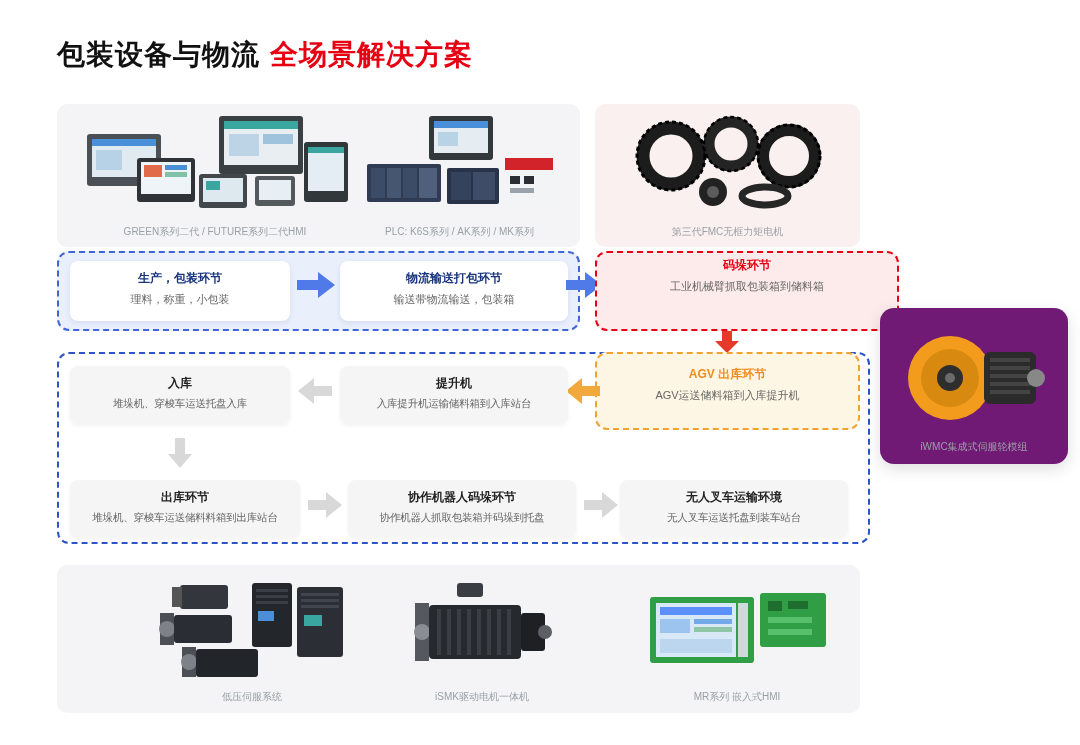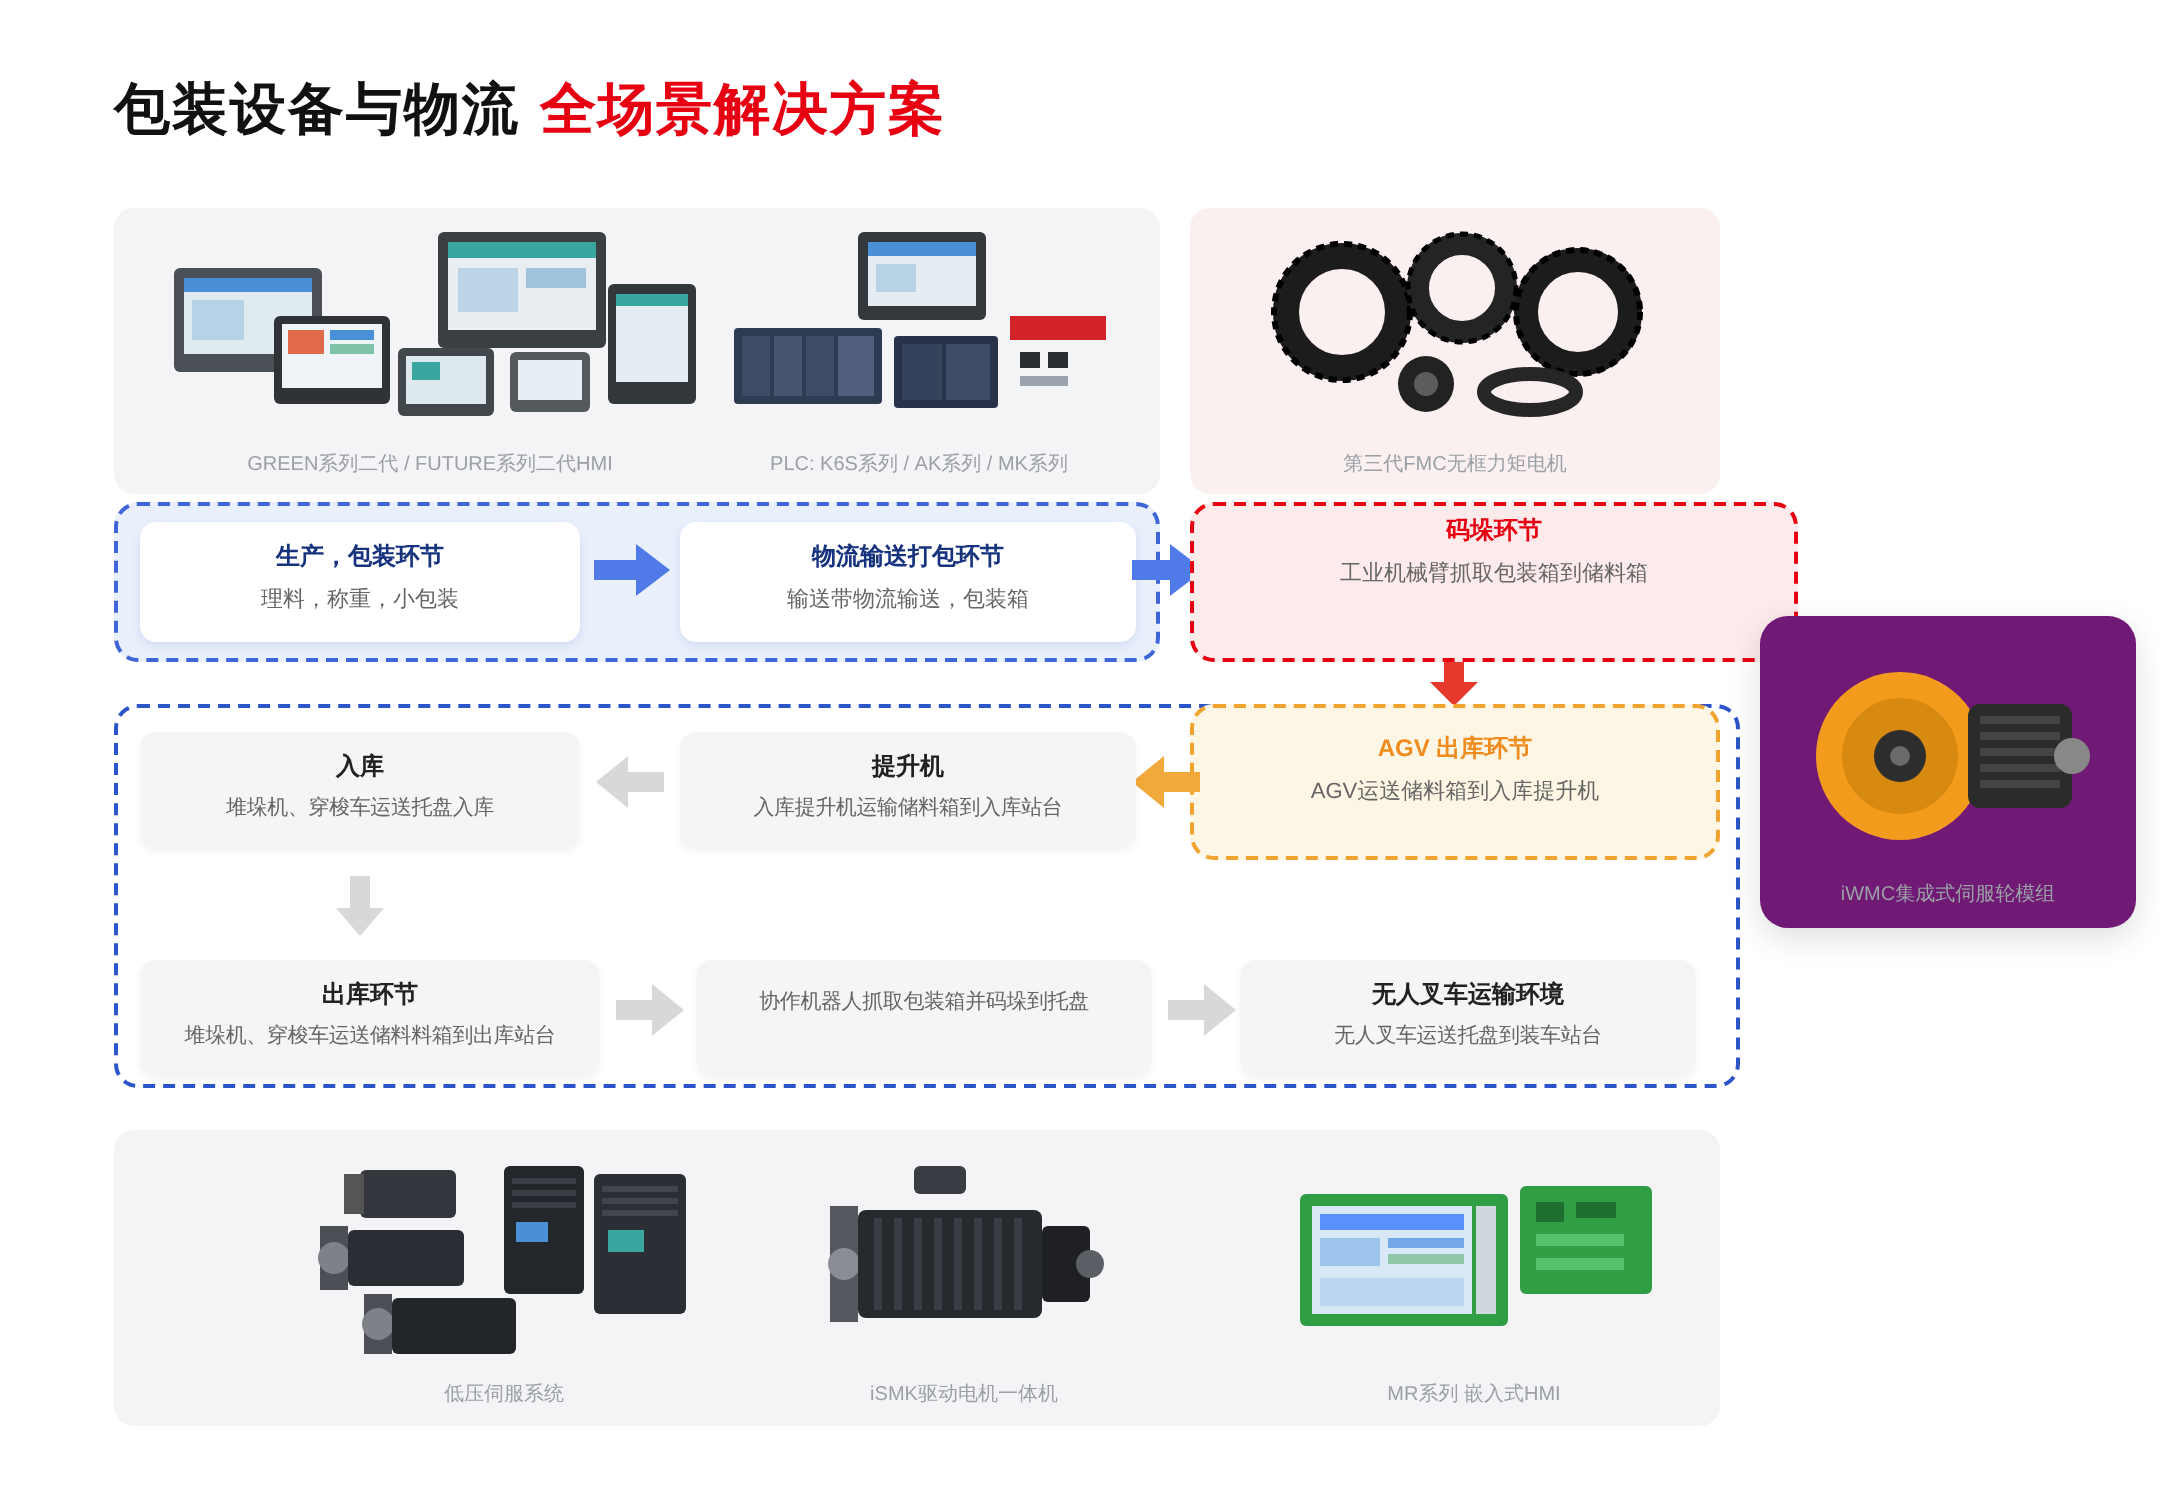--- a/index.html
+++ b/index.html
@@ -189,20 +189,21 @@
     <div class="card-sub tight">堆垛机、穿梭车运送储料料箱到出库站台</div>
   </div>
 
   <div class="arrow" style="left:308px; top:492px;">
     <svg width="34" height="26" viewBox="0 0 34 26">
         <polygon points="0,8 18,8 18,0 34,13 18,26 18,18 0,18" fill="#d8d8d8"></polygon>
       </svg>
   </div>
 
   <div class="card gray" style="left:348px; top:480px; width:228px; height:58px;">
+    <div class="card-title">协作机器人码垛环节</div>
     <div class="card-sub tight">协作机器人抓取包装箱并码垛到托盘</div>
   </div>
 
   <div class="arrow" style="left:584px; top:492px;">
     <svg width="34" height="26" viewBox="0 0 34 26">
         <polygon points="0,8 18,8 18,0 34,13 18,26 18,18 0,18" fill="#d8d8d8"></polygon>
       </svg>
   </div>
 
   <div class="card gray" style="left:620px; top:480px; width:228px; height:58px;">

